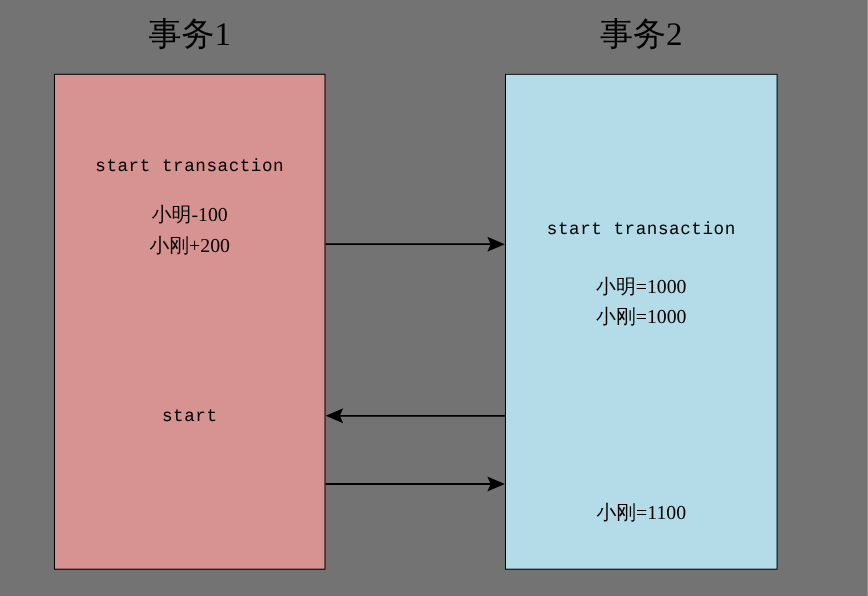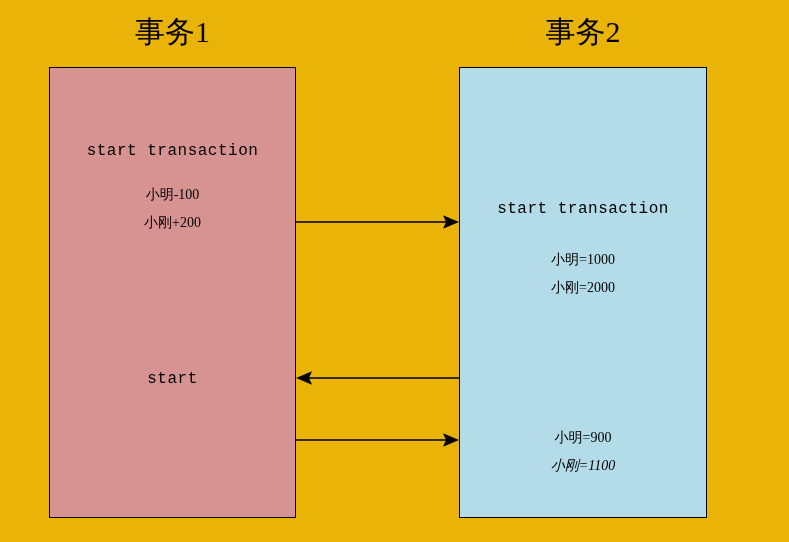--- a/index.html
+++ b/index.html
@@ -4,21 +4,21 @@
 <style>
   html, body {
     margin: 0;
     padding: 0;
     background: #ffffff;
   }
   #canvas {
     position: relative;
     width: 789px;
     height: 542px;
-    background: #eab308;
+    background: #737373;
     overflow: hidden;
     font-family: "Liberation Mono", "DejaVu Sans Mono", monospace;
   }
 
   
   .col-title {
     position: absolute;
     font-family: "Liberation Serif", "DejaVu Serif", serif;
     font-size: 30px;
     line-height: 1;
@@ -54,36 +54,36 @@
     left: 0;
     text-align: center;
     color: #000000;
     font-size: 16px;
     line-height: 20px;
     letter-spacing: 0.5px;
     white-space: nowrap;
   }
   .tx-line.cjk {
     font-family: "Liberation Serif", "DejaVu Serif", serif;
-    font-size: 14px;
+    font-size: 18px;
     letter-spacing: 0;
   }
 
   
   #tx1-start   { top: 73px; }
   #tx1-amt-a   { top: 117px; }
   #tx1-amt-b   { top: 145px; }
   #tx1-commit  { top: 301px; }
 
   
   #tx2-start   { top: 131px; }
   #tx2-bal-a   { top: 182px; }
   #tx2-bal-b   { top: 210px; }
   #tx2-bal-c   { top: 360px; }
-  #tx2-bal-d   { top: 388px; font-style: italic; }
+  #tx2-bal-d   { top: 388px; }
 
   
   .arrow {
     position: absolute;
     left: 296px;
     width: 163px;
     height: 20px;
     overflow: visible;
   }
   #arrow-1 { top: 212px; }
@@ -103,22 +103,21 @@
   <div class="tx-box" id="box-tx1">
     <div class="tx-line" id="tx1-start">start transaction</div>
     <div class="tx-line cjk" id="tx1-amt-a">小明-100</div>
     <div class="tx-line cjk" id="tx1-amt-b">小刚+200</div>
     <div class="tx-line" id="tx1-commit">start</div>
   </div>
 
   <div class="tx-box" id="box-tx2">
     <div class="tx-line" id="tx2-start">start transaction</div>
     <div class="tx-line cjk" id="tx2-bal-a">小明=1000</div>
-    <div class="tx-line cjk" id="tx2-bal-b">小刚=2000</div>
-    <div class="tx-line cjk" id="tx2-bal-c">小明=900</div>
+    <div class="tx-line cjk" id="tx2-bal-b">小刚=1000</div>
     <div class="tx-line cjk" id="tx2-bal-d">小刚=1100</div>
   </div>
 
   <div class="arrow" id="arrow-1">
     <svg width="163" height="20" viewBox="0 0 163 20">
       <line x1="0" y1="10" x2="155" y2="10" stroke="#000000" stroke-width="1.6"></line>
       <polygon points="163,10 147,3.2 150,10 147,16.8" fill="#000000"></polygon>
     </svg>
   </div>
 

